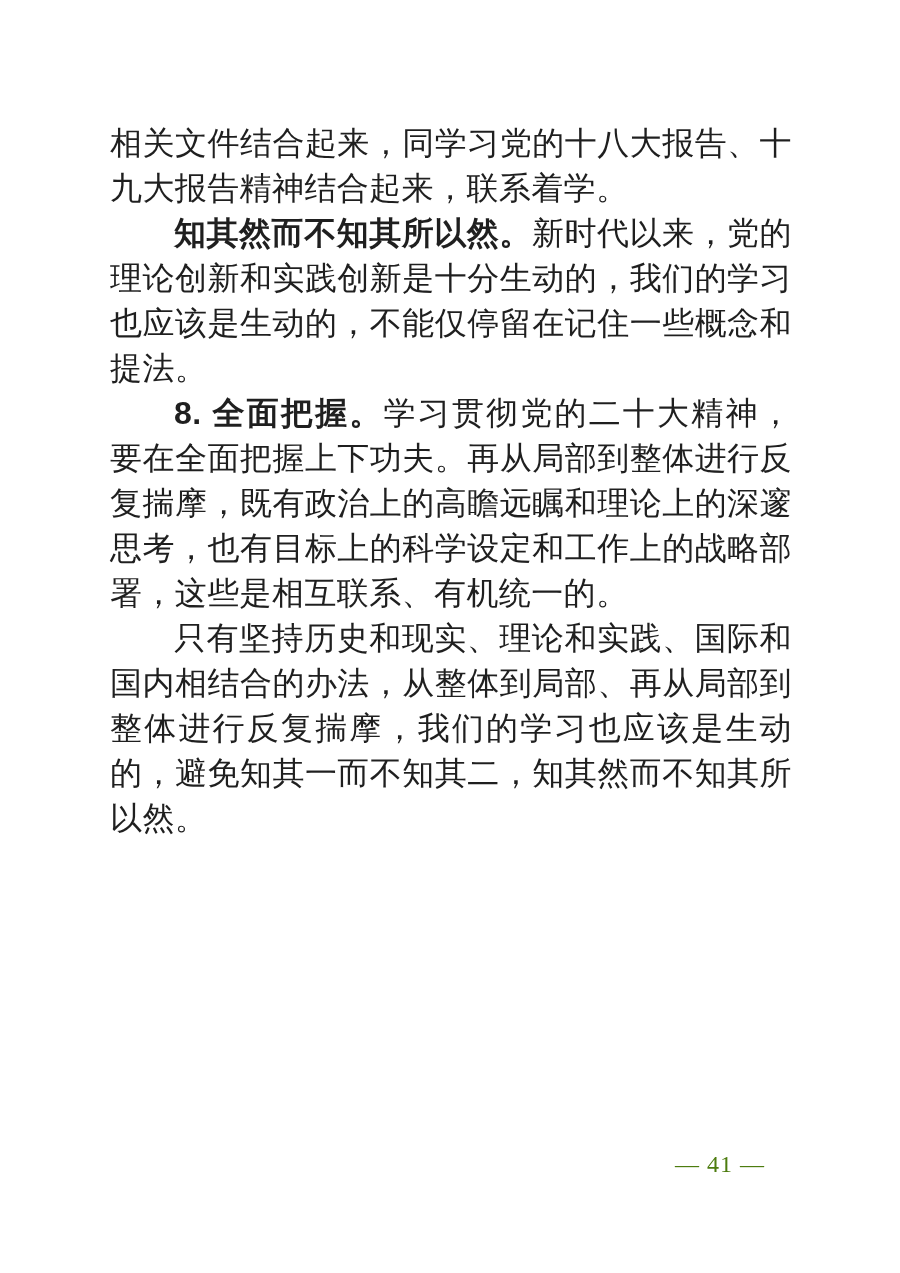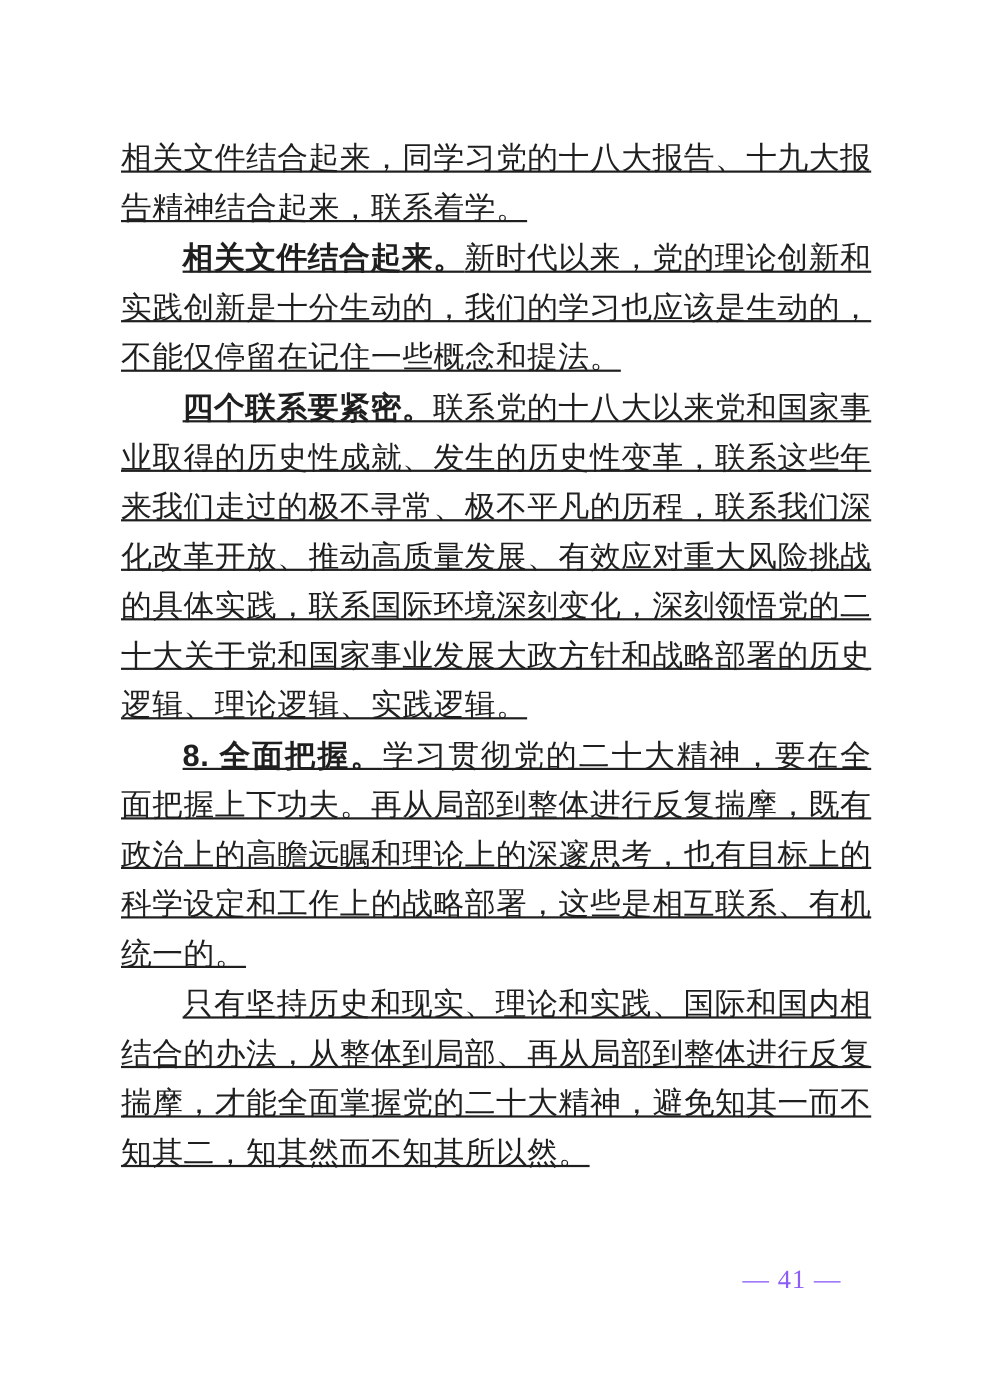--- a/index.html
+++ b/index.html
@@ -21,72 +21,68 @@
     overflow: hidden;
   }
   .content {
     position: absolute;
     left: 110px;
     top: 121px;
     width: 682px;
   }
   p.para {
     margin: 0;
-    font-size: 28px;
+    font-size: 32px;
     line-height: 45px;
     text-align: justify;
     text-justify: inter-character;
     text-indent: 2em;
     letter-spacing: 0.4px;
     word-break: break-all;
-    text-decoration: underline;
   }
   p.para.no-indent {
     text-indent: 0;
   }
   .lead {
     font-weight: 700;
     font-family: "Liberation Sans", sans-serif;
   }
   .footer {
     position: absolute;
     top: 1146px;
     right: 135px;
     font-size: 24px;
     line-height: 36px;
-    color: #8b5cf6;
+    color: #4d7c0f;
     letter-spacing: 1px;
     margin-left: 39px;
   }
 </style>
 </head>
 <body>
 
 <div class="page">
 
   <div class="content">
 
     <p class="para no-indent">
       <span class="lead"></span><span>相关文件结合起来，同学习党的十八大报告、十九大报告精神结合起来，联系着学。</span>
     </p>
 
     <p class="para">
-      <span class="lead">相关文件结合起来。</span><span>新时代以来，党的理论创新和实践创新是十分生动的，我们的学习也应该是生动的，不能仅停留在记住一些概念和提法。</span>
+      <span class="lead">知其然而不知其所以然。</span><span>新时代以来，党的理论创新和实践创新是十分生动的，我们的学习也应该是生动的，不能仅停留在记住一些概念和提法。</span>
     </p>
 
-    <p class="para">
-      <span class="lead">四个联系要紧密。</span><span>联系党的十八大以来党和国家事业取得的历史性成就、发生的历史性变革，联系这些年来我们走过的极不寻常、极不平凡的历程，联系我们深化改革开放、推动高质量发展、有效应对重大风险挑战的具体实践，联系国际环境深刻变化，深刻领悟党的二十大关于党和国家事业发展大政方针和战略部署的历史逻辑、理论逻辑、实践逻辑。</span>
-    </p>
 
     <p class="para">
       <span class="lead">8. 全面把握。</span><span>学习贯彻党的二十大精神，要在全面把握上下功夫。再从局部到整体进行反复揣摩，既有政治上的高瞻远瞩和理论上的深邃思考，也有目标上的科学设定和工作上的战略部署，这些是相互联系、有机统一的。</span>
     </p>
 
     <p class="para">
-      <span class="lead"></span><span>只有坚持历史和现实、理论和实践、国际和国内相结合的办法，从整体到局部、再从局部到整体进行反复揣摩，才能全面掌握党的二十大精神，避免知其一而不知其二，知其然而不知其所以然。</span>
+      <span class="lead"></span><span>只有坚持历史和现实、理论和实践、国际和国内相结合的办法，从整体到局部、再从局部到整体进行反复揣摩，我们的学习也应该是生动的，避免知其一而不知其二，知其然而不知其所以然。</span>
     </p>
 
 
   </div>
 
   <div class="footer">— 41 —</div>
 
 </div>
 
 </body></html>

